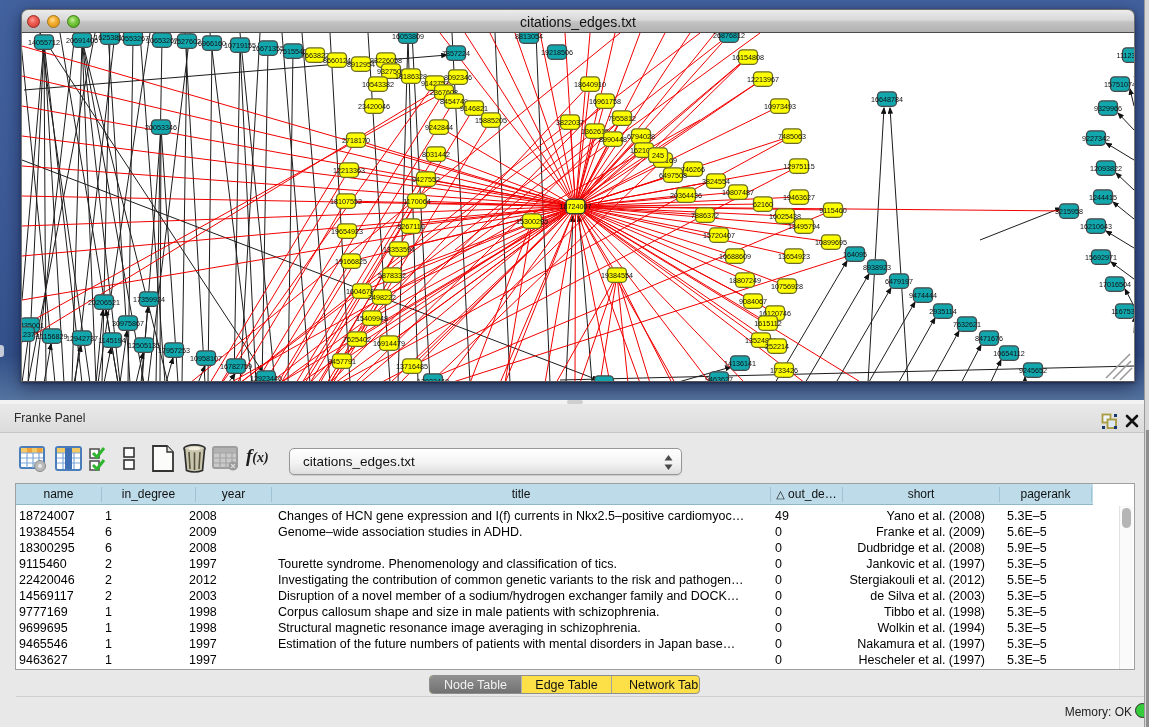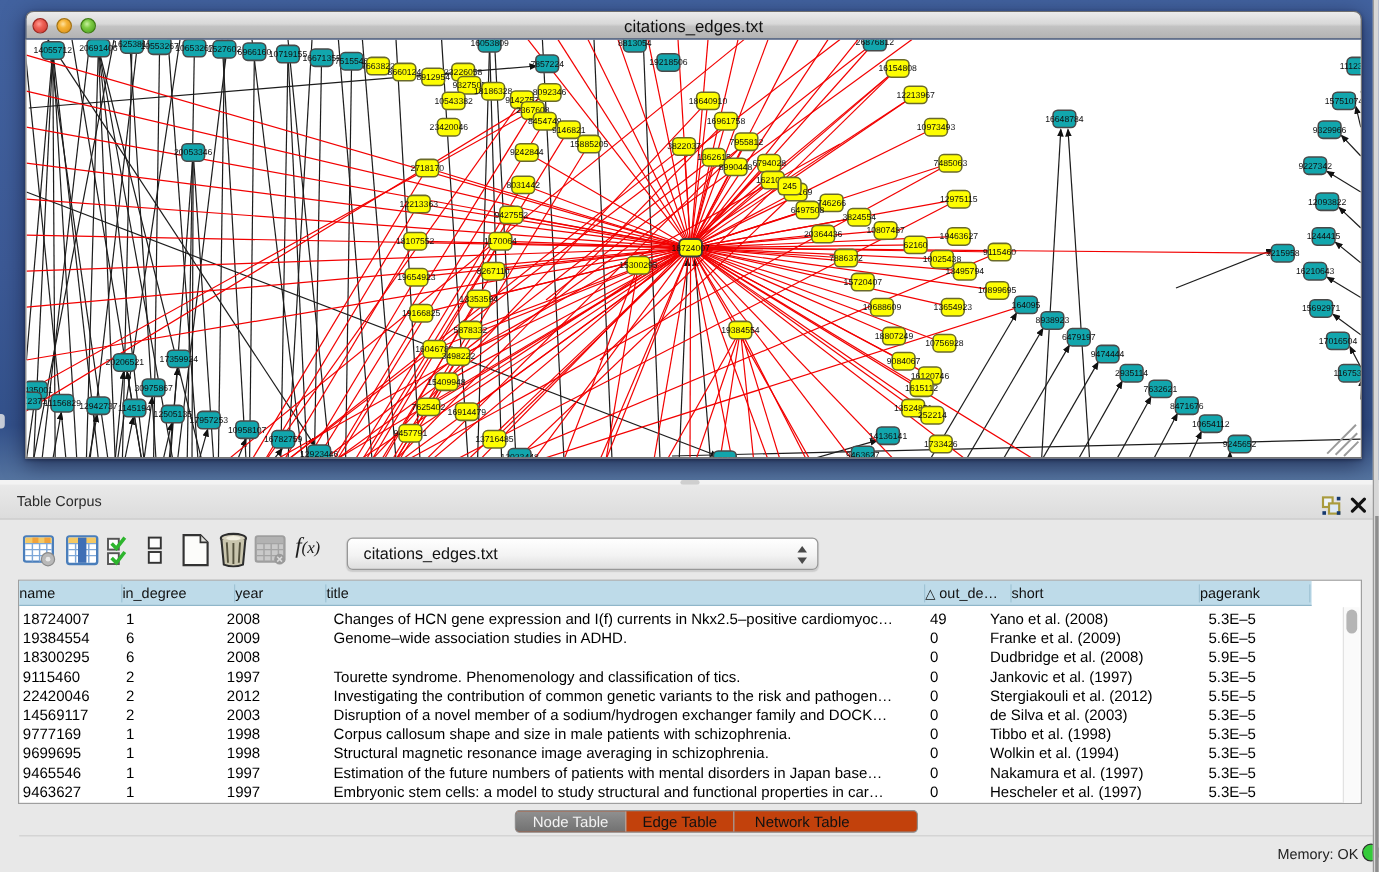--- a/index.html
+++ b/index.html
@@ -25,34 +25,34 @@
 #grip{position:absolute;left:567px;top:0px;width:16px;height:4px;background:#cfcfcf;border-radius:2px}
 #phead{position:absolute;left:0;top:4px;width:1149px;height:29px;background:linear-gradient(180deg,#e9e9e9,#dcdcdc);border-bottom:1px solid #c6c6c6}
 #phead .t{position:absolute;left:14px;top:7px;font-size:12px;color:#2b2b2b}
 #toolbar{position:absolute;left:0;top:33px;width:1149px;height:47px}
 #combo{position:absolute;left:289px;top:15px;width:393px;height:27px;border:1px solid #979797;border-radius:5px;
  background:linear-gradient(180deg,#ffffff 0%,#f3f3f3 55%,#dedede 100%);box-shadow:0 1px 1px rgba(0,0,0,.12)}
 #combo .txt{position:absolute;left:13px;top:5px;font-size:13.5px;color:#111}
 #combo .ar{position:absolute;right:8px;top:3px;font-size:11px;color:#333;line-height:10px;text-align:center}
 #tblwrap{position:absolute;left:15px;top:83px;width:1120px;height:187px;background:#fff;border:1px solid #9f9f9f}
 #thead{position:absolute;left:0;top:0;width:1077px;height:21px;background:#bedbe9;border-bottom:1px solid #8fb6c9}
-#thead .h{position:absolute;top:3px;font-size:12px;color:#111;border-right:1px solid #9fc3d4;height:15px}
+#thead .h{position:absolute;top:3px;font-size:12px;color:#111;text-align:center;border-right:1px solid #9fc3d4;height:15px}
 #tbody{position:absolute;left:0;top:24px;width:1118px;height:164px;font-size:12.5px;color:#000}
 .tr{position:relative;height:16px;white-space:nowrap}
 .tr div{position:absolute;top:1px;overflow:hidden}
 .c0{left:3px;width:83px}
 .c1{left:89px;width:92px}
 .c2{left:173px;width:74px}
 .c3{left:262px;width:494px}
 .c4{left:759px;width:66px}
-.c5{left:809px;width:160px;text-align:left}
+.c5{left:809px;width:160px;text-align:right}
 .c6{left:991px;width:92px}
 #vscroll{position:absolute;right:1px;top:22px;width:14px;height:163px;background:#fafafa;border-left:1px solid #e2e2e2}
 #vthumb{position:absolute;left:2px;top:2px;width:9px;height:20px;background:#b5b5b5;border-radius:5px}
-#tabs{position:absolute;left:429px;top:275px;width:336px;height:19px;border:1px solid #8e8e8e;border-radius:4px;background:#c2410c;overflow:hidden}
+#tabs{position:absolute;left:429px;top:275px;width:271px;height:19px;border:1px solid #8e8e8e;border-radius:4px;background:#fde047;overflow:hidden}
 #tabs .sg{position:absolute;top:0;height:19px;font-size:12.5px;text-align:center;padding-top:2px}
 #sg1{left:0;width:91px;background:linear-gradient(180deg,#909090,#6e6e6e);color:#f2f2f2}
 #sg2{left:91px;width:90px;color:#111;border-left:1px solid #b0b0b0}
 #sg3{left:181px;width:114px;color:#111;border-left:1px solid #a3a3a3}
 #status{position:absolute;left:16px;top:296px;width:1149px;height:31px;background:#e8e8e8;border-top:1px solid #cfcfcf}
 #status .m{position:absolute;right:33px;top:8px;font-size:12px;color:#222}
 #status .dot{position:absolute;right:15px;top:6px;width:15px;height:15px;border-radius:50%;background:#35cb3a;border:1.5px solid #2b2b2b}
 .icn{position:absolute;top:0}
 </style></head>
 <body>
@@ -573,21 +573,21 @@
           <div id="tl2" class="tl"></div>
           <div id="tl3" class="tl"></div>
    <div class="ttl">citations_edges.txt</div>
         </div>
  </div>
 </div>
 <div id="panel">
  <div id="ptop"></div>
       <div id="grip"></div>
  <div id="phead">
-        <span class="t">Table Corpus</span>
+        <span class="t">Franke Panel</span>
   <svg class="icn" style="left:1101px;top:9px" width="17" height="17" viewBox="0 0 17 17">
     <rect x="1.5" y="1.5" width="8" height="8" fill="#eef4fb" stroke="#a99b3e" stroke-width="1.8"></rect>
     <rect x="6.5" y="6.5" width="8.5" height="8.5" fill="#dde9f6" stroke="#a99b3e" stroke-width="1.8"></rect>
     <rect x="13" y="1" width="3" height="3" fill="#15386e"></rect>
           <rect x="1" y="13" width="3" height="3" fill="#15386e"></rect>
     <rect x="13" y="13" width="3" height="3" fill="#15386e"></rect>
   </svg>
   <svg class="icn" style="left:1124px;top:9px" width="16" height="16" viewBox="0 0 16 16">
     <path d="M3 3 L13 13 M13 3 L3 13" stroke="#111" stroke-width="2.6" stroke-linecap="round"></path>
   </svg>
@@ -629,21 +629,21 @@
    <ellipse cx="13.5" cy="5.5" rx="6" ry="1.8" fill="#f2efe0"></ellipse>
   </svg>
   <svg class="icn" style="left:212px;top:12px" width="28" height="27" viewBox="0 0 28 27">
    <rect x="1" y="2" width="24" height="21" rx="2" fill="#c9c9c9" stroke="#9e9e9e" stroke-width="2"></rect>
    <rect x="2" y="3" width="22" height="5" fill="#b2b2b2"></rect>
    <path d="M2 8 H24 M2 13 H24 M2 18 H24 M8 8 V23 M14 8 V23 M20 8 V23" stroke="#a4a4a4" stroke-width="1.2" fill="none"></path>
    <circle cx="21" cy="21" r="4.5" fill="#9a9a9a"></circle>
           <path d="M19 19 L23 23 M23 19 L19 23" stroke="#d9d9d9" stroke-width="1.3"></path>
   </svg>
   <text></text>
-  <div style="position:absolute;left:246px;top:12px;width:30px;height:26px;font-family:'Liberation Serif',serif;font-style:italic;font-weight:normal;font-size:19px;color:#1c1c1c">f<span style="font-size:14px">(x)</span></div>
+  <div style="position:absolute;left:246px;top:12px;width:30px;height:26px;font-family:'Liberation Serif',serif;font-style:italic;font-weight:bold;font-size:19px;color:#1c1c1c">f<span style="font-size:14px">(x)</span></div>
   <div id="combo">
           <span class="txt">citations_edges.txt</span>
    <svg class="ar" style="position:absolute;right:7px;top:5px" width="11" height="17" viewBox="0 0 11 17">
     <path d="M5.5 1 L9.5 6.5 H1.5 Z" fill="#4a4a4a"></path>
             <path d="M5.5 16 L1.5 10.5 H9.5 Z" fill="#4a4a4a"></path>
    </svg>
   </div>
  </div>
  <div id="tblwrap">
   <div id="thead">
@@ -733,21 +733,20 @@
             <div class="c2">1997</div>
             <div class="c3">Estimation of the future numbers of patients with mental disorders in Japan base…</div>
             <div class="c4">0</div>
             <div class="c5">Nakamura et al. (1997)</div>
             <div class="c6">5.3E–5</div>
           </div>
 <div class="tr">
             <div class="c0">9463627</div>
             <div class="c1">1</div>
             <div class="c2">1997</div>
-            <div class="c3">Embryonic stem cells: a model to study structural and functional properties in car…</div>
             <div class="c4">0</div>
             <div class="c5">Hescheler et al. (1997)</div>
             <div class="c6">5.3E–5</div>
           </div>
   </div>
   <div id="vscroll">
           <div id="vthumb"></div>
         </div>
  </div>
  <div id="tabs">

